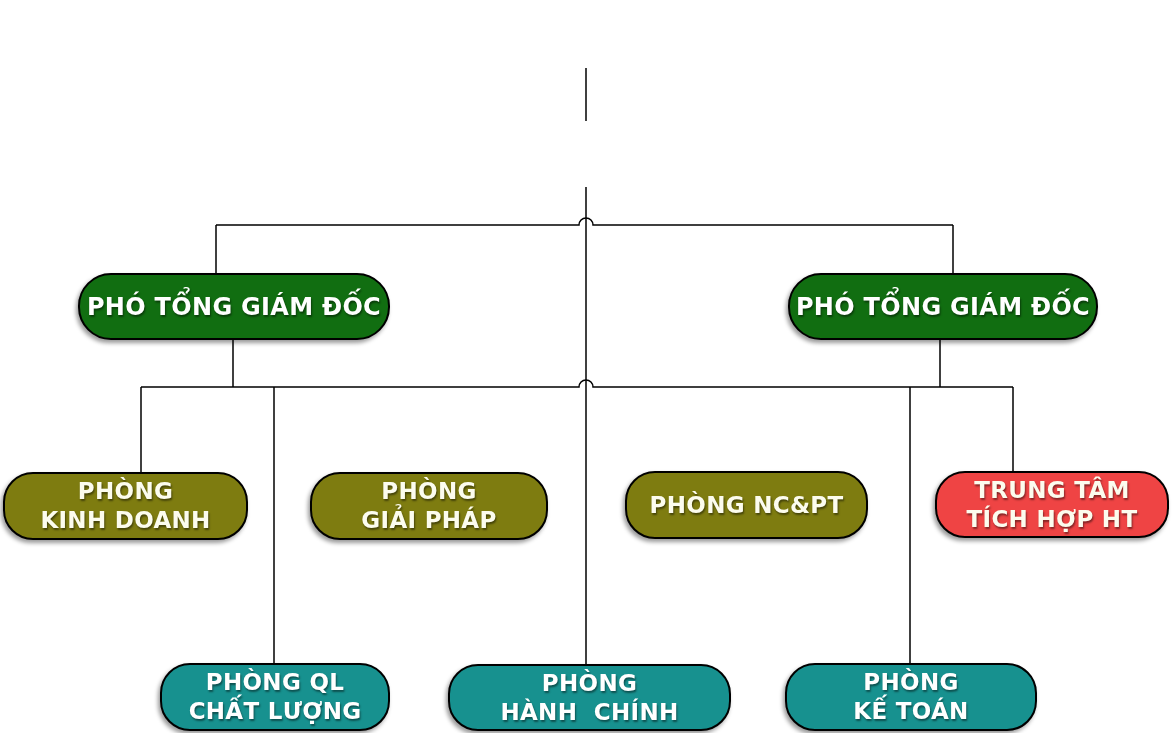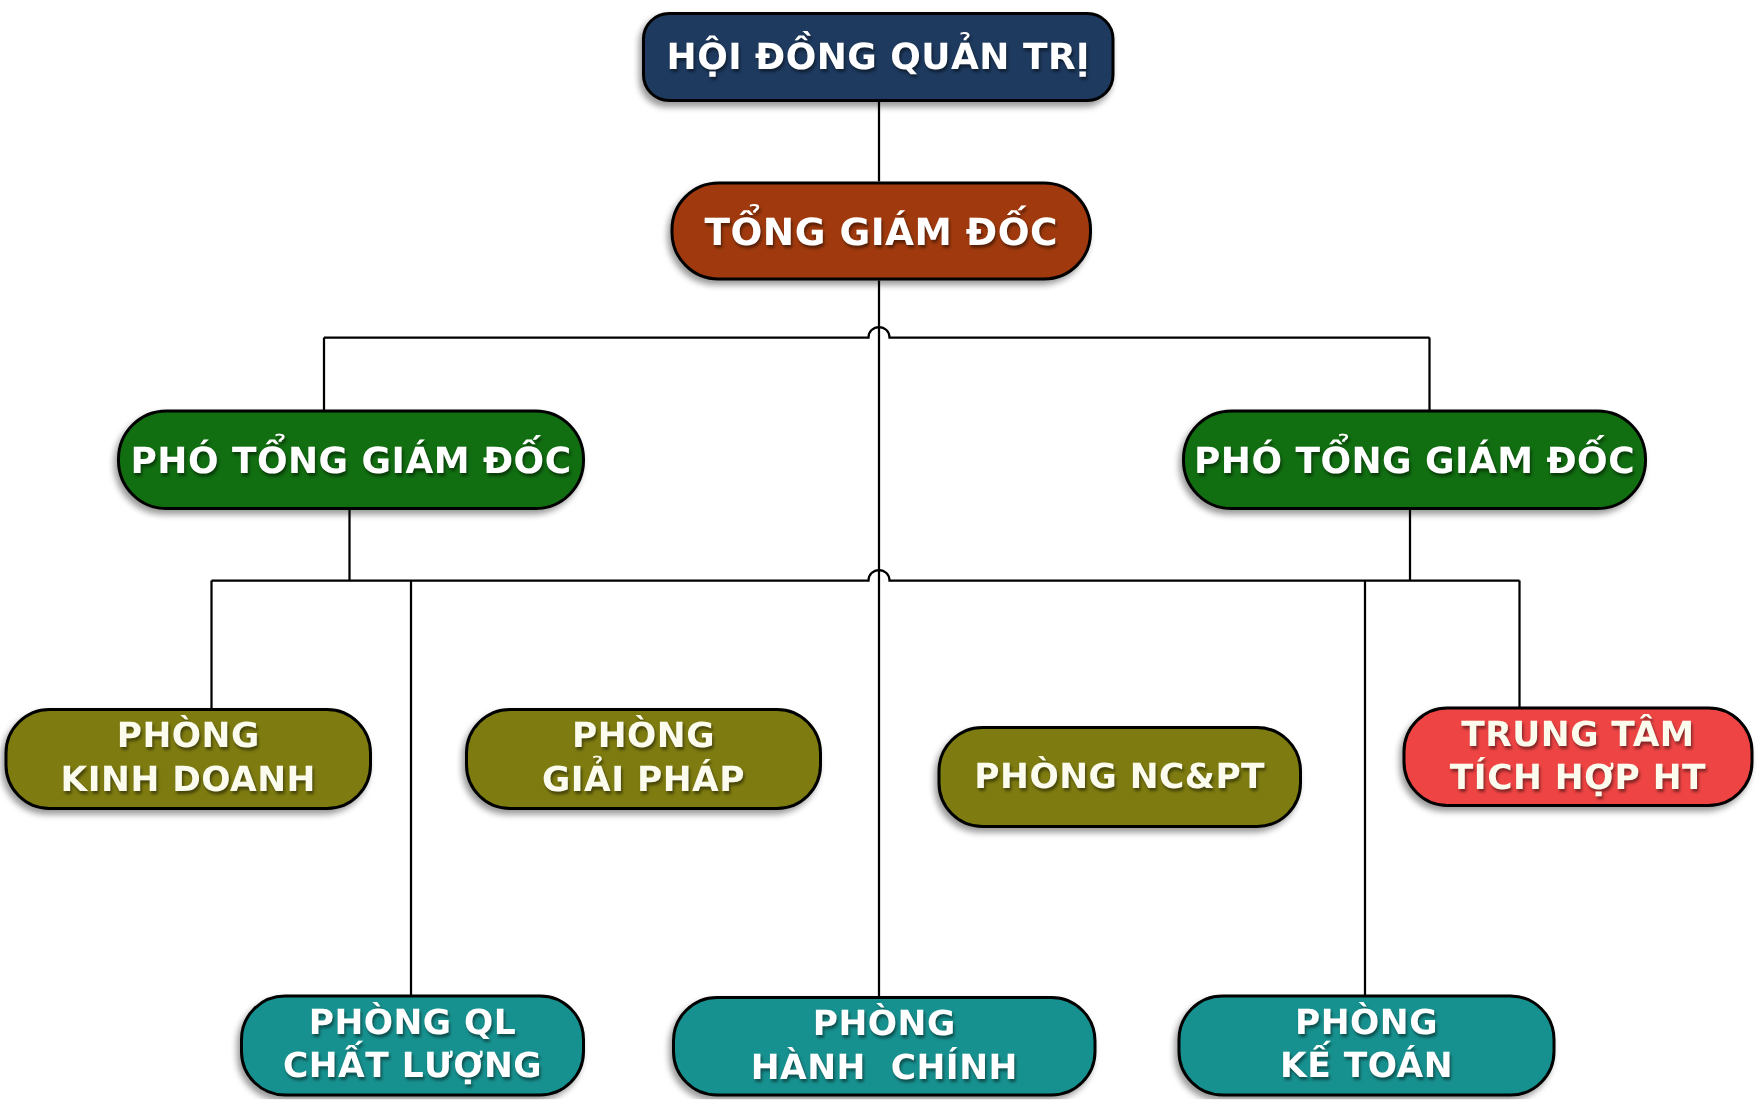--- a/index.html
+++ b/index.html
@@ -43,21 +43,21 @@
     text-shadow: 1px 2px 2px rgba(0,0,0,0.45);
     letter-spacing: 0.3px;
   }
   
   #n0  { left: 428px; top: 8px;   width: 315px; height: 60px; border-radius: 18px; font-size: 24px; }
   #n1  { left: 447px; top: 121px; width: 281px; height: 66px; border-radius: 32px; font-size: 25px; }
   #n2  { left: 78px;  top: 273px; width: 312px; height: 67px; border-radius: 33px; font-size: 24px; }
   #n3  { left: 788px; top: 273px; width: 310px; height: 67px; border-radius: 33px; font-size: 24px; }
   #n4  { left: 3px;   top: 472px; width: 245px; height: 68px; border-radius: 30px; font-size: 23px; line-height: 1.25; }
   #n5  { left: 310px; top: 472px; width: 238px; height: 68px; border-radius: 30px; font-size: 23px; line-height: 1.25; }
-  #n6  { left: 625px; top: 484px; width: 243px; height: 68px; border-radius: 30px; font-size: 23px; }
+  #n6  { left: 625px; top: 471px; width: 243px; height: 68px; border-radius: 30px; font-size: 23px; }
   #n7  { left: 935px; top: 471px; width: 234px; height: 67px; border-radius: 30px; font-size: 23px; line-height: 1.25; }
   #n8  { left: 160px; top: 663px; width: 230px; height: 68px; border-radius: 30px; font-size: 23px; line-height: 1.25; }
   #n9  { left: 448px; top: 664px; width: 283px; height: 67px; border-radius: 30px; font-size: 23px; line-height: 1.25; }
   #n10 { left: 785px; top: 663px; width: 252px; height: 68px; border-radius: 30px; font-size: 23px; line-height: 1.25; }
 </style>
 </head>
 <body>
 
 <div id="org-canvas">
 
@@ -69,26 +69,20 @@
     <path d="M953 225 V274"></path>
     <path d="M233 339 V387"></path>
     <path d="M940 339 V387"></path>
     <path d="M141 387 H579 A7 7 0 0 1 593 387 H1013"></path>
     <path d="M141 387 V473"></path>
     <path d="M274 387 V664"></path>
     <path d="M910 387 V664"></path>
     <path d="M1013 387 V472"></path>
   </svg>
 
-  <div class="node" id="n0" style="background: rgb(30, 58, 95); color: rgb(255, 255, 255);">
-    <span class="lbl">HỘI ĐỒNG QUẢN TRỊ</span>
-  </div>
-  <div class="node" id="n1" style="background: rgb(160, 58, 14); color: rgb(255, 255, 255);">
-    <span class="lbl">TỔNG GIÁM ĐỐC</span>
-  </div>
   <div class="node" id="n2" style="background: rgb(17, 110, 17); color: rgb(255, 255, 255);">
     <span class="lbl">PHÓ TỔNG GIÁM ĐỐC</span>
   </div>
   <div class="node" id="n3" style="background: rgb(17, 110, 17); color: rgb(255, 255, 255);">
     <span class="lbl">PHÓ TỔNG GIÁM ĐỐC</span>
   </div>
   <div class="node" id="n4" style="background: rgb(126, 124, 16); color: rgb(252, 252, 238);">
     <span class="lbl">PHÒNG
 KINH DOANH</span>
   </div>

